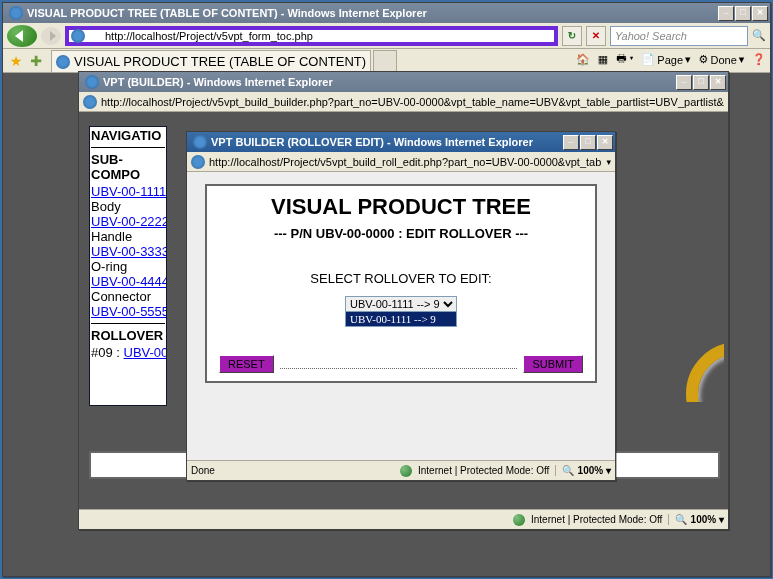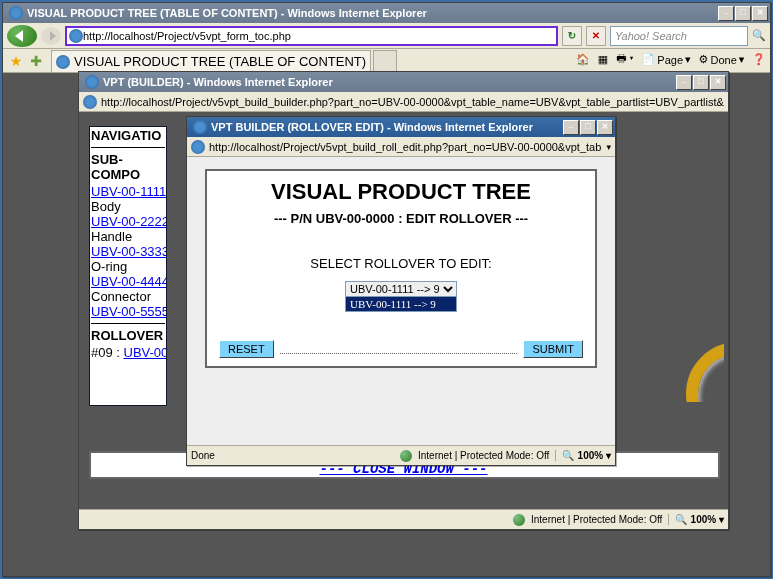--- a/index.html
+++ b/index.html
@@ -13,21 +13,21 @@
 .wbtn { width: 16px; height: 15px; background: #d4d0c8; border: 1px solid #fff; border-right-color: #404040; border-bottom-color: #404040; font-size: 9px; line-height: 11px; text-align: center; cursor: pointer; font-family: "Marlett", Arial; }
 .wbtn.close::after { content: "✕"; font-size: 8px; }
 .wbtn.max::after { content: "□"; font-size: 9px; }
 .wbtn.min::after { content: "_"; font-size: 9px; position: relative; top: -2px; }
 
 .toolbar { background: #ece9d8; border-bottom: 1px solid #aca899; padding: 2px 4px; display: flex; align-items: center; gap: 4px; height: 26px; }
 .backbtn { width: 30px; height: 22px; background: radial-gradient(circle at 30% 30%, #6ab85a, #2a7c1a); border-radius: 50%; position: relative; cursor: pointer; }
 .backbtn::after { content: ""; position: absolute; left: 8px; top: 5px; width: 0; height: 0; border-right: 8px solid #fff; border-top: 6px solid transparent; border-bottom: 6px solid transparent; }
 .fwdbtn { width: 20px; height: 18px; background: #d4d0c8; border-radius: 50%; position: relative; cursor: pointer; opacity: .5; }
 .fwdbtn::after { content: ""; position: absolute; right: 5px; top: 4px; width: 0; height: 0; border-left: 6px solid #808080; border-top: 5px solid transparent; border-bottom: 5px solid transparent; }
-.url { flex: 1; height: 20px; border: 2px solid #6d28d9; background: #fff; display: flex; align-items: center; padding: 0 2px; gap: 0; }
+.url { flex: 1; height: 20px; border: 4px solid #6d28d9; background: #fff; display: flex; align-items: center; padding: 0 2px; gap: 20px; }
 .url input { flex: 1; border: none; outline: none; font-size: 11px; }
 .ie-icon { width: 14px; height: 14px; display: inline-block; background: radial-gradient(circle, #4a90d0 40%, #2a5a95); border-radius: 50%; position: relative; }
 .search-box { width: 138px; height: 20px; border: 1px solid #7f9db9; background: #fff; display: flex; align-items: center; padding: 0 4px; color: #888; font-style: italic; }
 .refresh-btn, .stop-btn { width: 20px; height: 20px; border: 1px solid #aca899; background: #f0ede4; text-align: center; line-height: 18px; cursor: pointer; font-size: 10px; }
 .stop-btn { color: #cc0000; font-weight: bold; }
 .refresh-btn { color: #2a7a2a; font-weight: bold; }
 .tabbar { background: #ece9d8; border-bottom: 1px solid #aca899; height: 24px; display: flex; align-items: flex-end; padding: 0 4px; gap: 2px; }
 .favbtns { display: flex; gap: 2px; margin-right: 4px; padding-bottom: 2px; }
 .star { width: 18px; height: 18px; display: inline-flex; align-items: center; justify-content: center; color: #eeaa00; font-size: 14px; cursor: pointer; }
 .tab { height: 22px; border: 1px solid #aca899; border-bottom: none; background: #f5f3ea; padding: 0 4px; display: flex; align-items: center; gap: 4px; font-size: 13px; min-width: 210px; cursor: pointer; }
@@ -47,21 +47,21 @@
 
 .popup-body { background: #eee; flex: 1; position: relative; }
 .rollover-panel { position: absolute; left: 18px; right: 18px; top: 12px; background: #fff; border: 2px solid #666; text-align: center; font-family: "Times New Roman", serif; padding: 8px; }
 .rollover-panel h2 { font-size: 22px; font-weight: bold; }
 .rollover-panel .sub { font-size: 13px; font-weight: bold; margin-top: 6px; }
 .rollover-panel .lbl { font-size: 13px; margin-top: 30px; }
 .select-wrap { margin-top: 10px; display: inline-block; }
 .select-wrap select { font-size: 11px; border: 1px solid #7f9db9; }
 .select-wrap .option-sel { background: #0a246a; color: #fff; padding: 1px 14px 1px 4px; font-size: 11px; font-family: Tahoma; border: 1px solid #7f9db9; border-top: none; text-align: left; }
 .btnrow { display: flex; justify-content: space-between; margin-top: 28px; padding: 0 4px; }
-.btnrow button { font-size: 11px; padding: 2px 8px; background: #7dd3fc; border: 1px solid #404040; border-top-color: #fff; border-left-color: #fff; cursor: pointer; }
+.btnrow button { font-size: 11px; padding: 2px 8px; background: #a21caf; border: 1px solid #404040; border-top-color: #fff; border-left-color: #fff; cursor: pointer; }
 .btnrow .spacer { flex: 1; border-bottom: 1px dotted #666; margin: 0 6px 4px; }
 
 .closewin { position: absolute; left: 50%; bottom: 32px; transform: translateX(-50%); font-family: Liberation Mono, monospace; font-weight: bold; font-style: italic; color: #0000ee; text-decoration: underline; cursor: pointer; font-size: 14px; }
 .ring { position: absolute; right: 4px; top: 230px; width: 50px; height: 60px; overflow: hidden; }
 .ring::after { content: ""; position: absolute; left: 12px; top: 0; width: 80px; height: 80px; border-radius: 50%; border: 12px solid #d4a014; background: transparent; box-shadow: inset 2px 2px 4px rgba(255,255,255,.6); }
 </style>
 </head>
 <body>
 
 <div class="win" style="left:2px; top:2px; width:769px; height:575px;">
@@ -152,21 +152,21 @@
   </div>
   <div class="statusbar">
     <span class="right">
       <span class="globe"></span>
       <span>Internet | Protected Mode: Off</span>
       <span class="zoom">🔍 <span>100%</span> ▾</span>
     </span>
   </div>
 </div>
 
-<div class="win" style="left:186px; top:116px; width:430px; height:350px;">
+<div class="win" style="left:186px; top:131px; width:430px; height:350px;">
   <div class="titlebar">
     <span class="ie-icon"></span>
     <span class="titlebar-text" style="margin-left:4px;">VPT BUILDER (ROLLOVER EDIT) - Windows Internet Explorer</span>
     <div class="wcontrols">
       <div class="wbtn min"></div>
       <div class="wbtn max"></div>
       <div class="wbtn close"></div>
     </div>
   </div>
   <div class="toolbar" style="height:20px;padding:1px 4px;">

